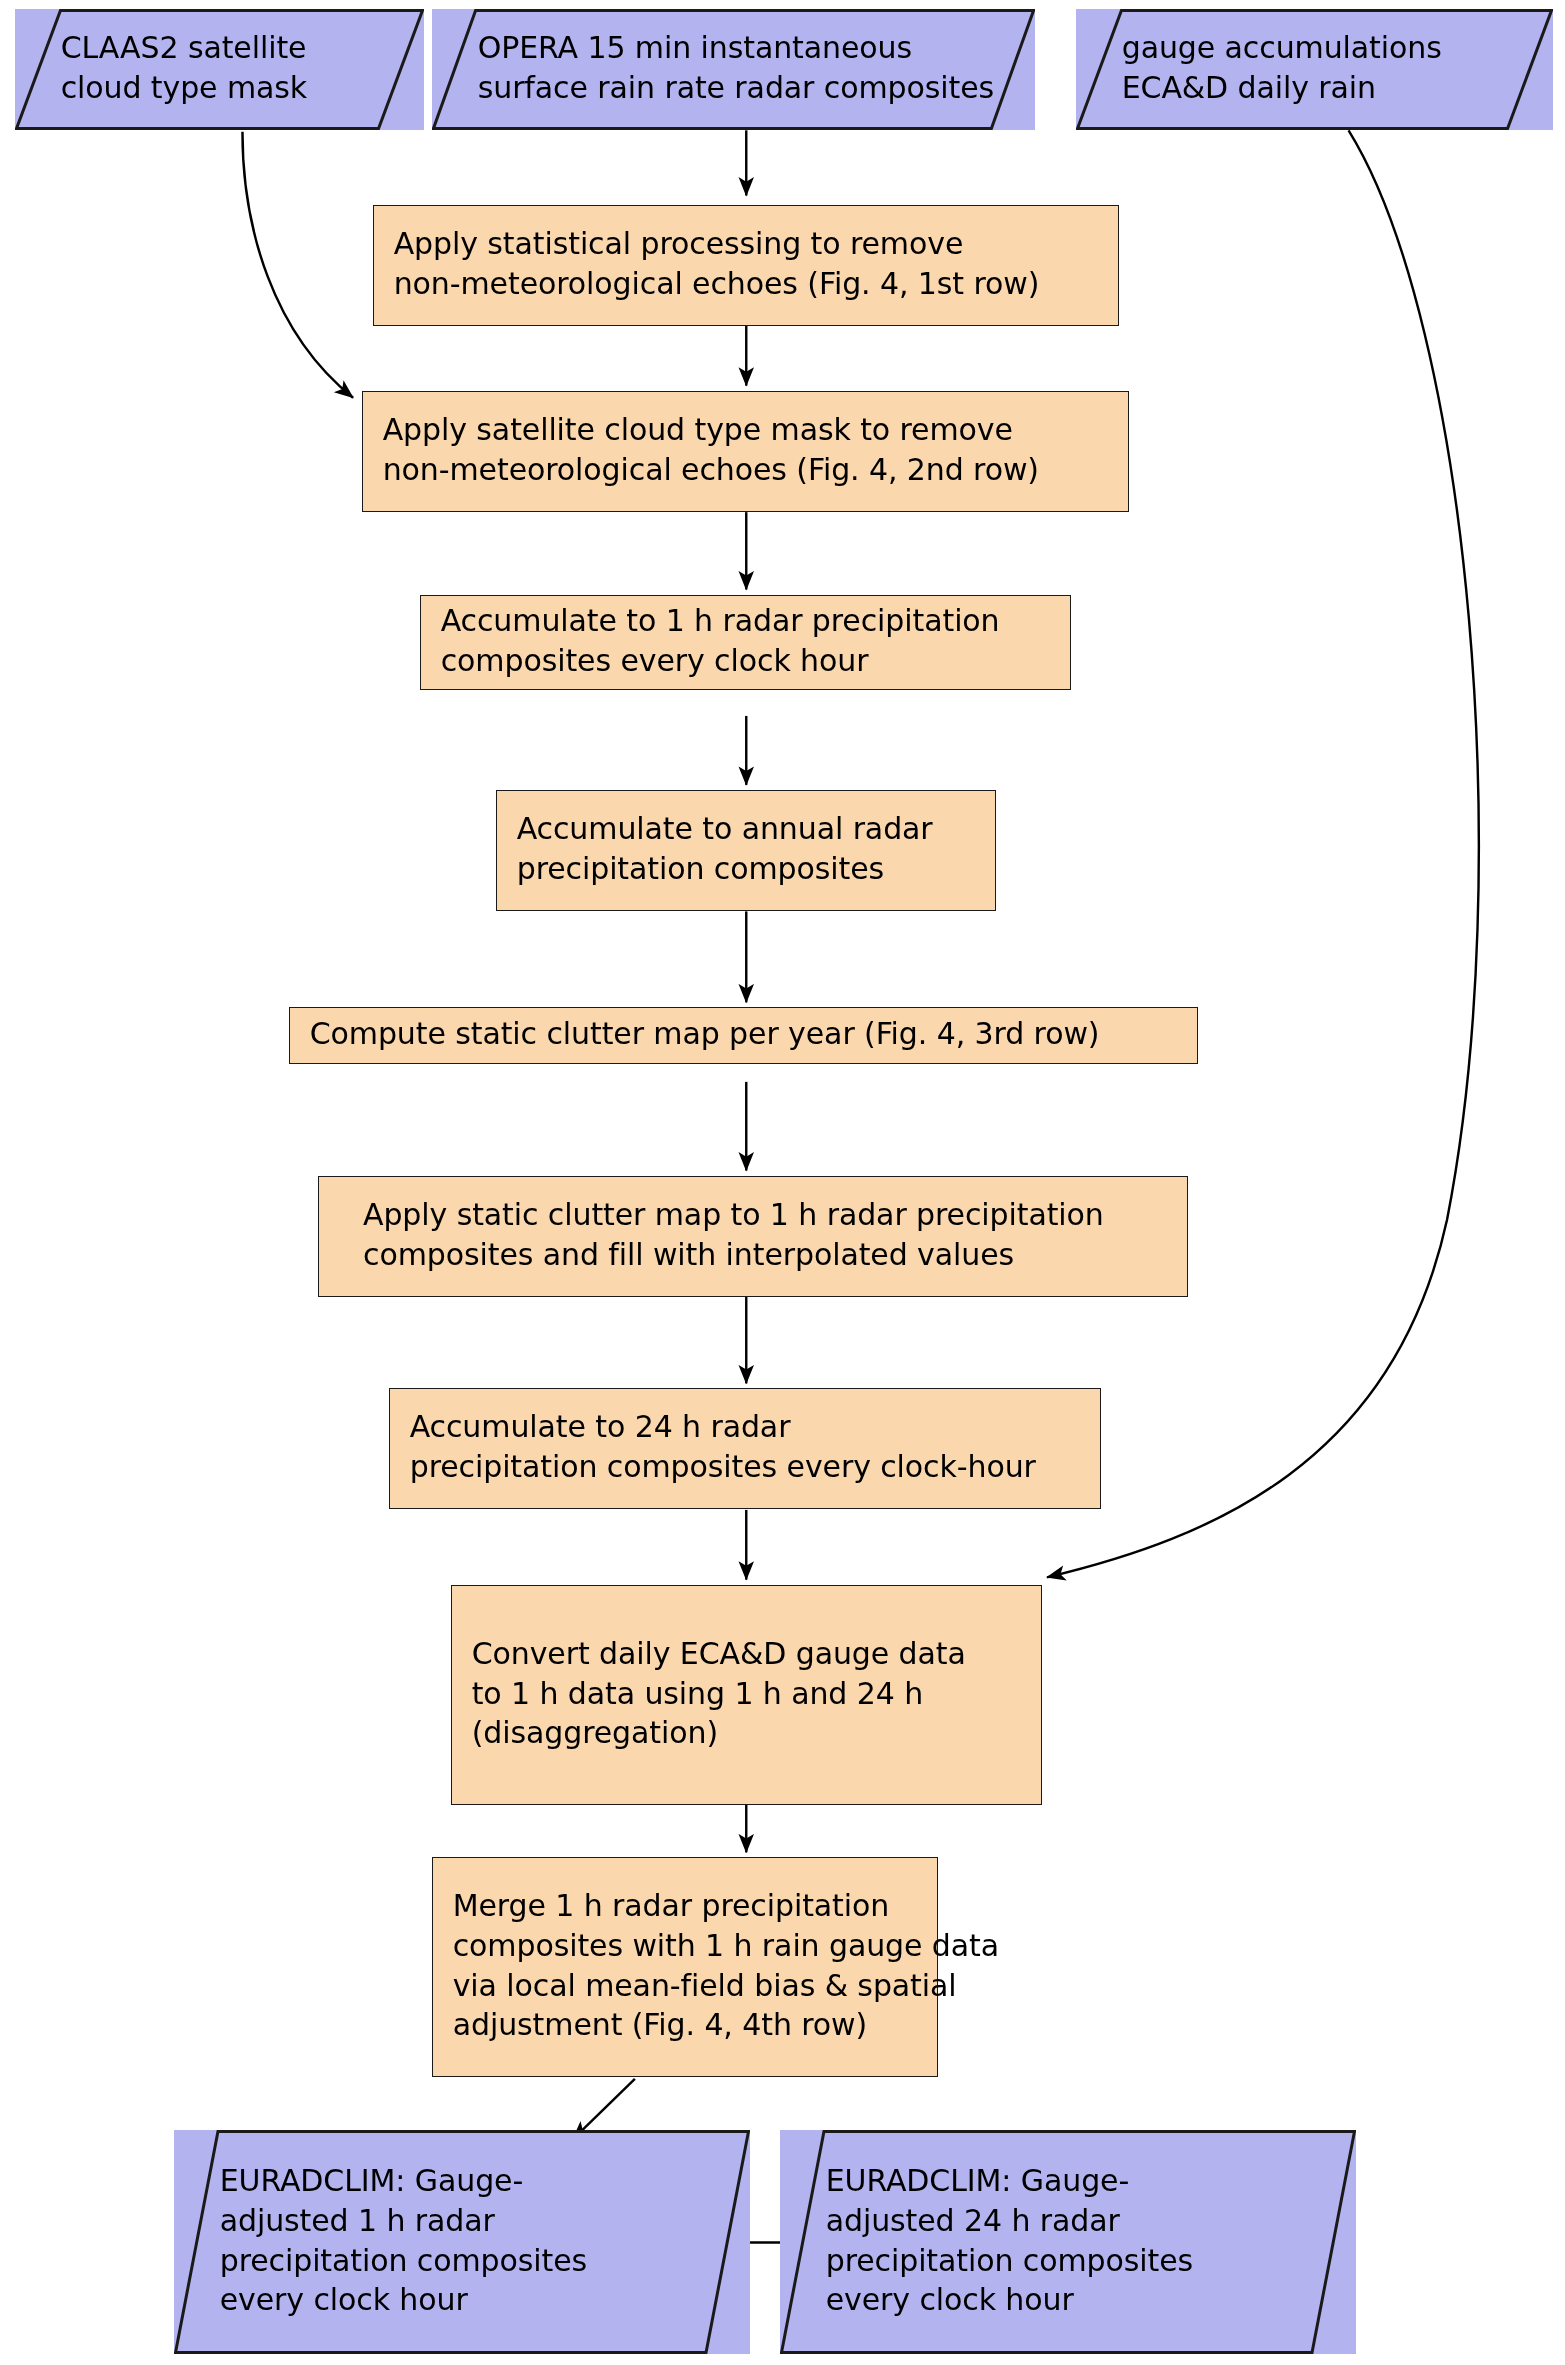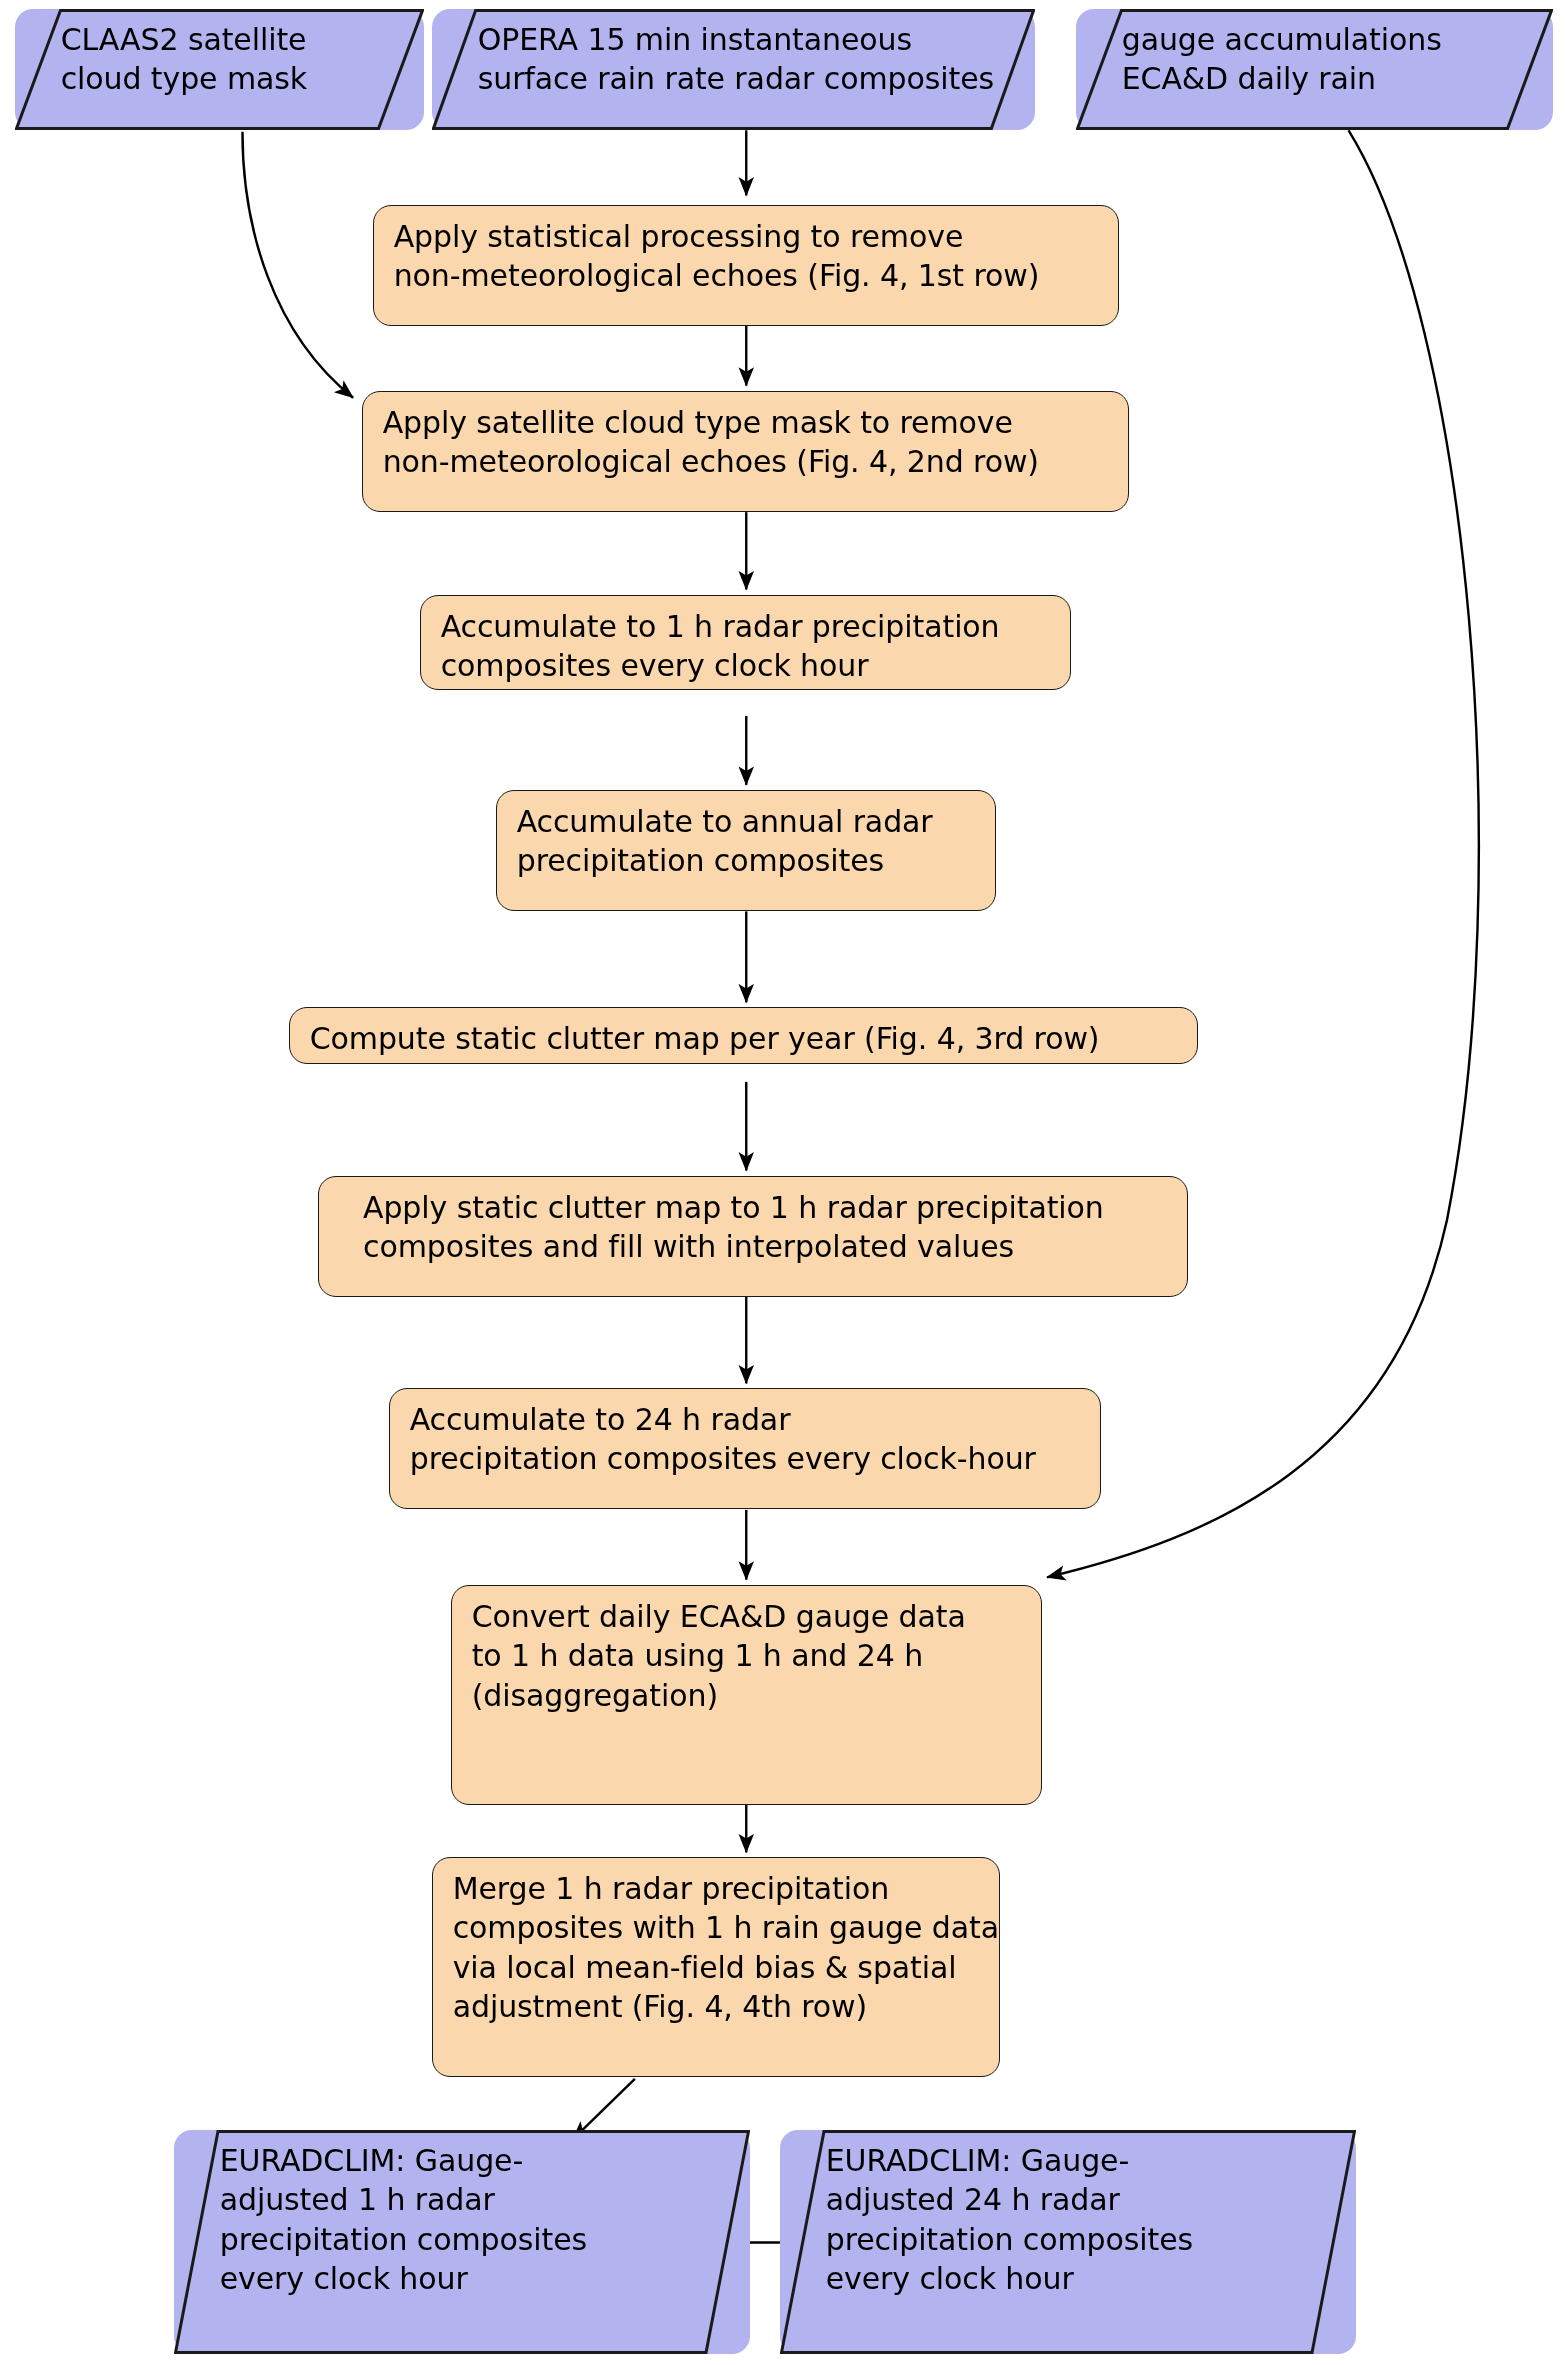--- a/index.html
+++ b/index.html
@@ -23,21 +23,21 @@
     top: 0;
     width: 1566px;
     height: 2366px;
     pointer-events: none;
   }
   .node {
     position: absolute;
     box-sizing: border-box;
     display: flex;
     flex-direction: column;
-    border-radius: 18px;
+    justify-content: center;
   }
   .proc {
     background: #fad7ac;
     border: 1.9px solid #1a1a1a;
     padding: 10.6px 19.7px 13.6px 19.7px;
   }
   .io {
     background: #b3b3f0;
     padding: 10.6px 19.7px 13.6px 19.7px;
   }
@@ -182,21 +182,21 @@
   </div>
 
   <div class="node proc" style="left:451px; top:1585px; width:591px; height:220px;">
     <div class="lines">
       <span class="line">Convert daily ECA&amp;D gauge data</span>
       <span class="line">to 1 h data using 1 h and 24 h</span>
       <span class="line">(disaggregation)</span>
     </div>
   </div>
 
-  <div class="node proc" style="left:432px; top:1857px; width:568px; height:220px;">
+  <div class="node proc" style="left:432px; top:1857px; width:506px; height:220px;">
     <div class="lines">
       <span class="line">Merge 1 h radar precipitation</span>
       <span class="line">composites with 1 h rain gauge data</span>
       <span class="line">via local mean-field bias &amp; spatial</span>
       <span class="line">adjustment (Fig. 4, 4th row)</span>
     </div>
   </div>
 
   <div class="node io" style="left:174px; top:2130px; width:576px; height:224px;">
     <svg class="io-shape" viewBox="0 0 760 296" preserveAspectRatio="none">

